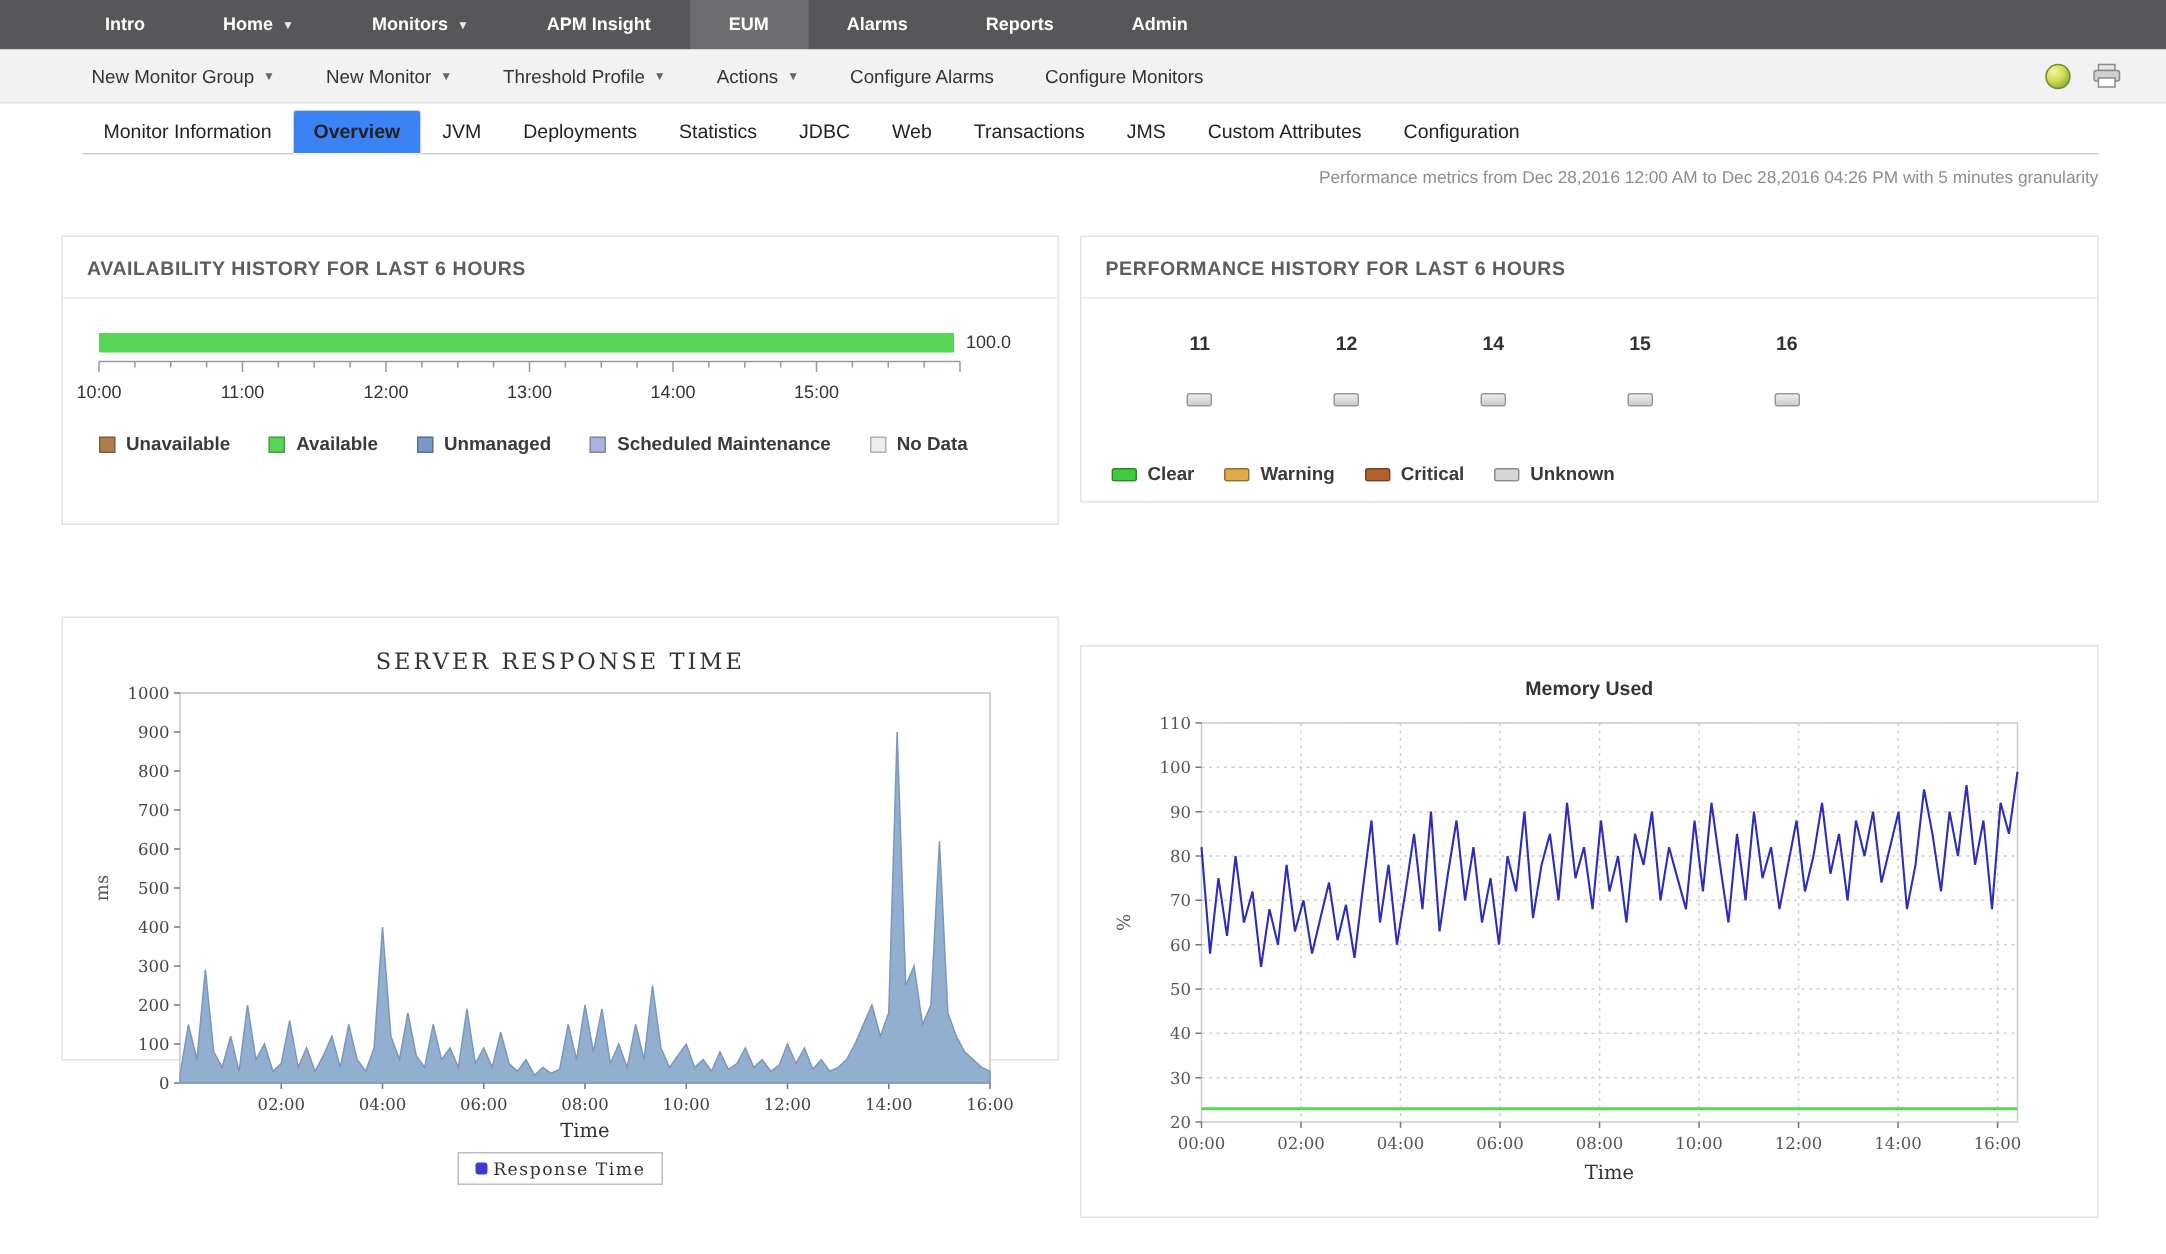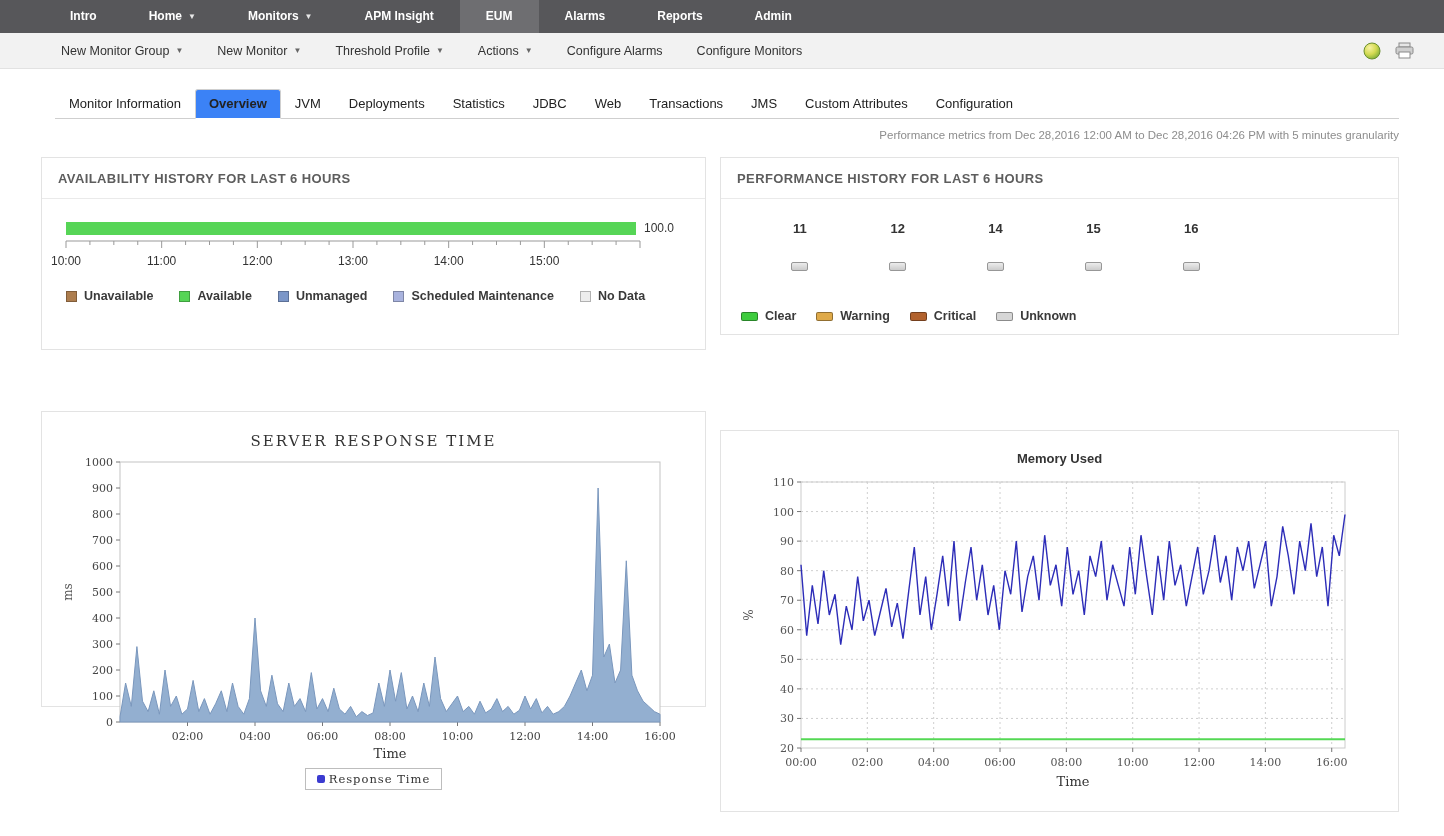--- a/index.html
+++ b/index.html
@@ -30,21 +30,21 @@
   .toolbar .tb-item {
     font-size:12.5px; color:#333; padding:0 17px; cursor:pointer;
     display:flex; align-items:center; gap:6px; white-space:nowrap;
   }
   .toolbar .caret { font-size:8px; color:#666; }
   .toolbar .tb-icons { margin-left:auto; display:flex; align-items:center; gap:14px; }
   .tb-icon { cursor:pointer; display:inline-flex; }
 
   
   .tabs-row {
-    margin:20px 45px 0 55px; border-bottom:1px solid #cfcfcf;
+    margin:4px 45px 0 55px; border-bottom:1px solid #cfcfcf;
     display:flex; align-items:flex-end;
   }
   .tab {
     font-size:13px; color:#222; padding:6px 13px 7px; cursor:pointer;
     border:1px solid transparent; margin-bottom:-1px; white-space:nowrap;
   }
   .tab.active {
     font-weight:bold; background:#3b82f6; border:1px solid #cfcfcf;
     border-bottom:1px solid #fff; border-radius:3px 3px 0 0;
   }

